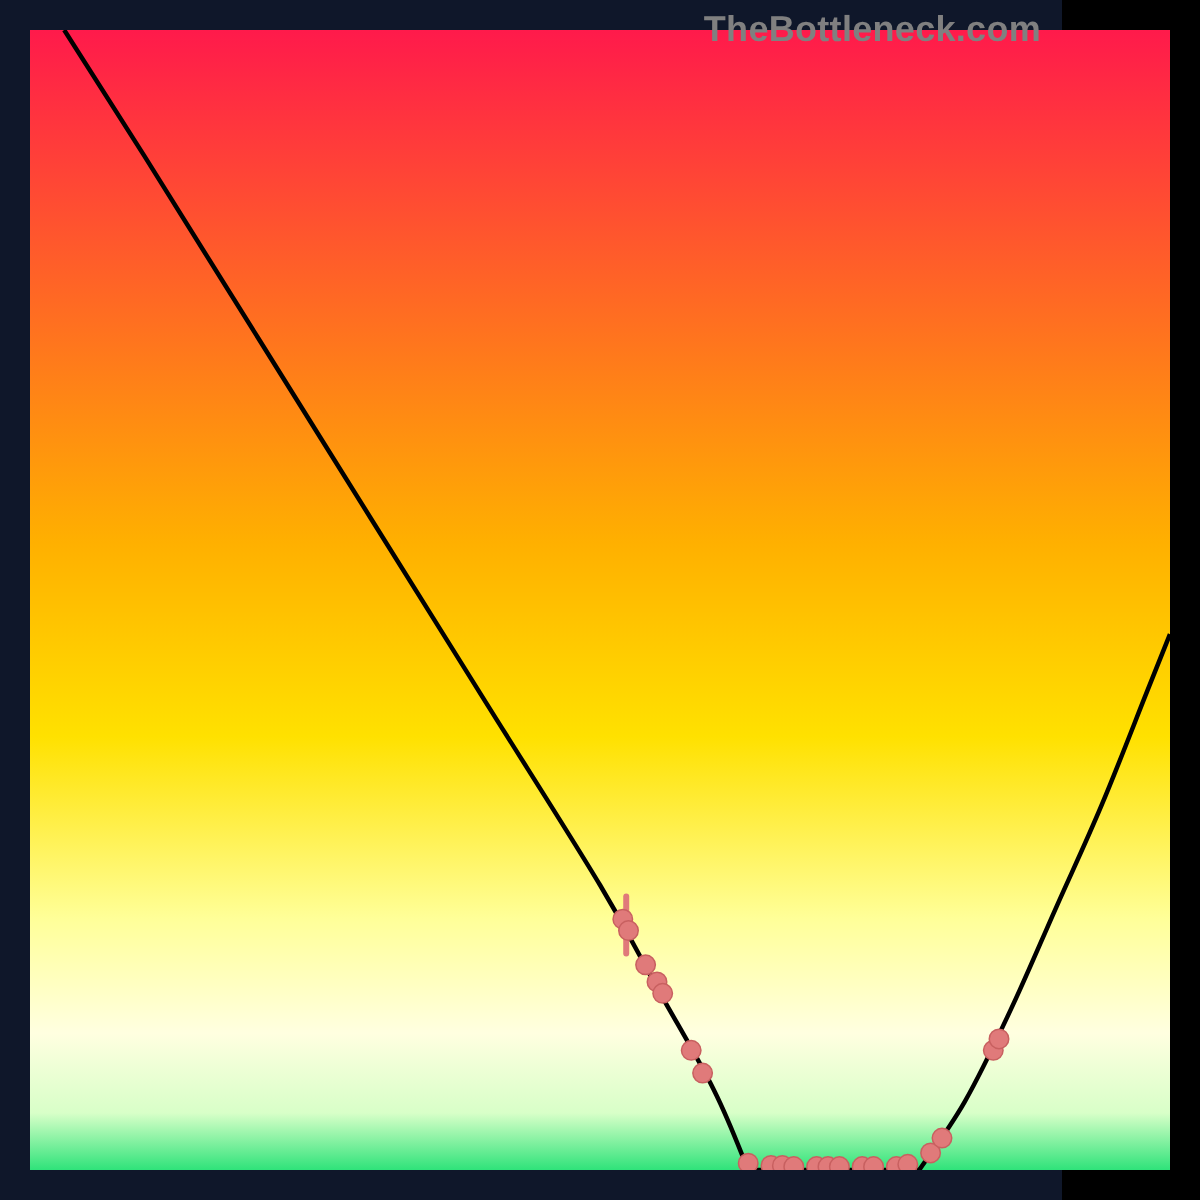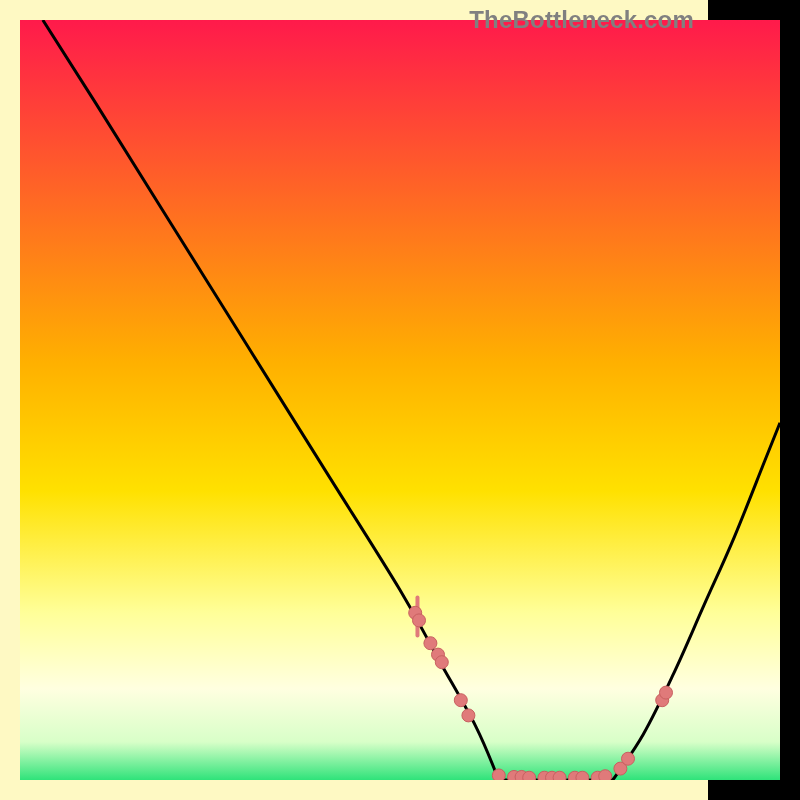--- a/index.html
+++ b/index.html
@@ -8,21 +8,21 @@
     width: 800px;
     height: 800px;
     background: #000;
     font-family: Arial, Helvetica, sans-serif;
     overflow: hidden;
   }
   .stage {
     position: relative;
     width: 708px;
     height: 800px;
-    background: #fef9c3;
+    background: #0f172a;
   }
   .plot {
     position: absolute;
     left: 20px;
     top: 20px;
     width: 760px;
     height: 760px;
   }
   .watermark {
     position: absolute;

